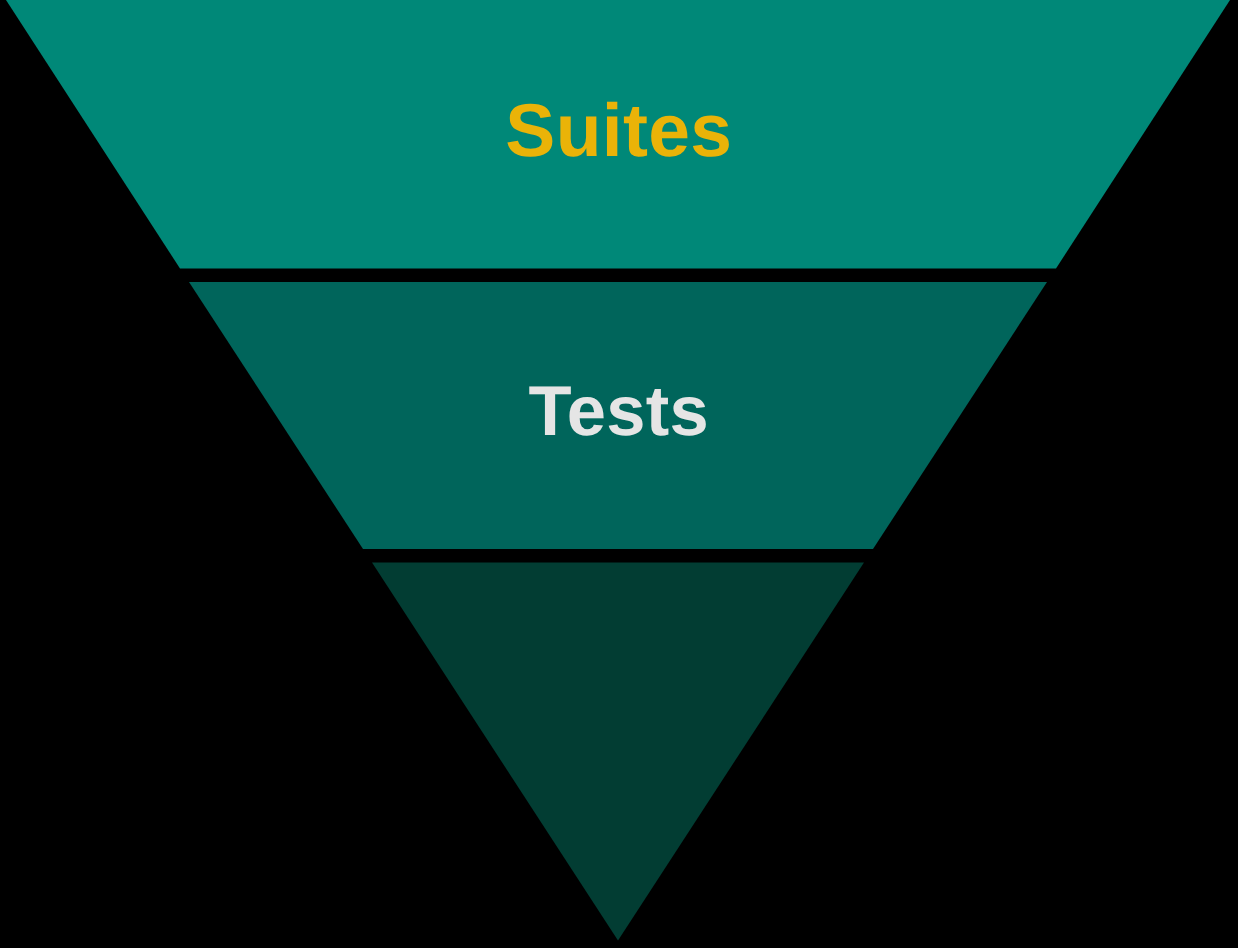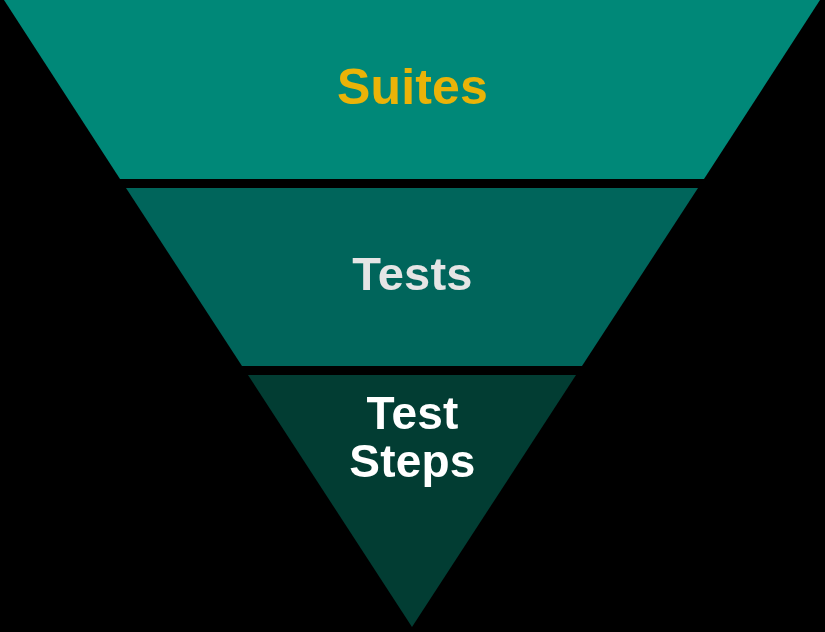--- a/index.html
+++ b/index.html
@@ -63,16 +63,14 @@
 
     <polygon id="band-shape-tests" fill="#00655b" points="126,188 698,188 582,366 242,366"></polygon>
 
     <polygon id="band-shape-test-steps" fill="#023d33" points="248,375 576,375 412,627"></polygon>
   </svg>
 
   <div class="band-label" id="label-suites" style="color: #eab308;">Suites</div>
 
   <div class="band-label" id="label-tests" style="color: #e5e5e5;">Tests</div>
 
-  <div class="band-label" id="label-test-steps" style="color: rgb(255, 255, 255);">Test
-Steps</div>
 
 </div>
 
 </body></html>

